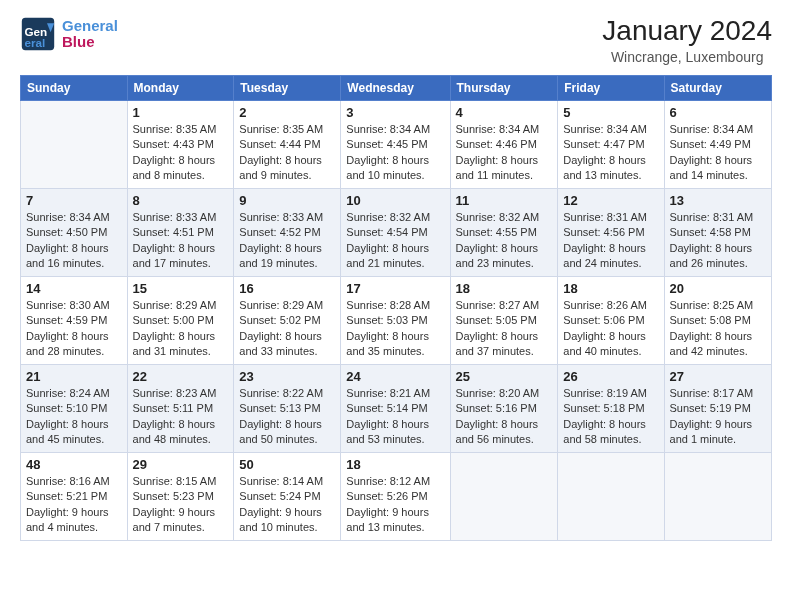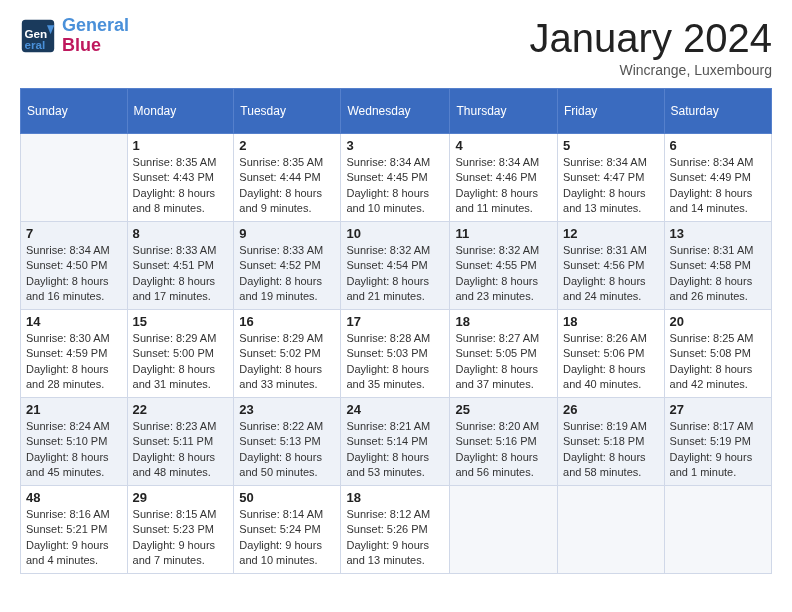--- a/index.html
+++ b/index.html
@@ -21,56 +21,57 @@
       align-items: flex-start;
       justify-content: space-between;
       margin-bottom: 10px;
     }
     .logo {
       display: flex;
       align-items: center;
       gap: 6px;
     }
     .logo-text {
-      font-size: 18px;
+      font-size: 15px;
       font-weight: bold;
       color: #1a3a5c;
       line-height: 1.1;
     }
     .logo-text span {
       color: #4a90d9;
     }
     .logo-icon {
       width: 36px;
       height: 36px;
     }
     .title-block {
       text-align: right;
     }
     .month-title {
-      font-size: 40px;
+      font-size: 28px;
       font-weight: 300;
       color: #222;
       line-height: 1.1;
     }
     .location {
       font-size: 14px;
       color: #555;
       margin-top: 2px;
+      text-align: center;
     }
     .calendar {
       width: 100%;
       border-collapse: collapse;
     }
     .calendar th {
       background: #3a6bbf;
       color: #fff;
       font-size: 12px;
-      font-weight: normal;
-      padding: 15px 6px;
+      font-weight: bold;
+      padding: 5px 6px;
       text-align: left;
       border: 1px solid #5580cc;
     }
     .calendar td {
       border: 1px solid #d0d8e8;
       vertical-align: top;
       padding: 4px 5px;
       width: 113px;
       height: 88px;
       background: #fff;

